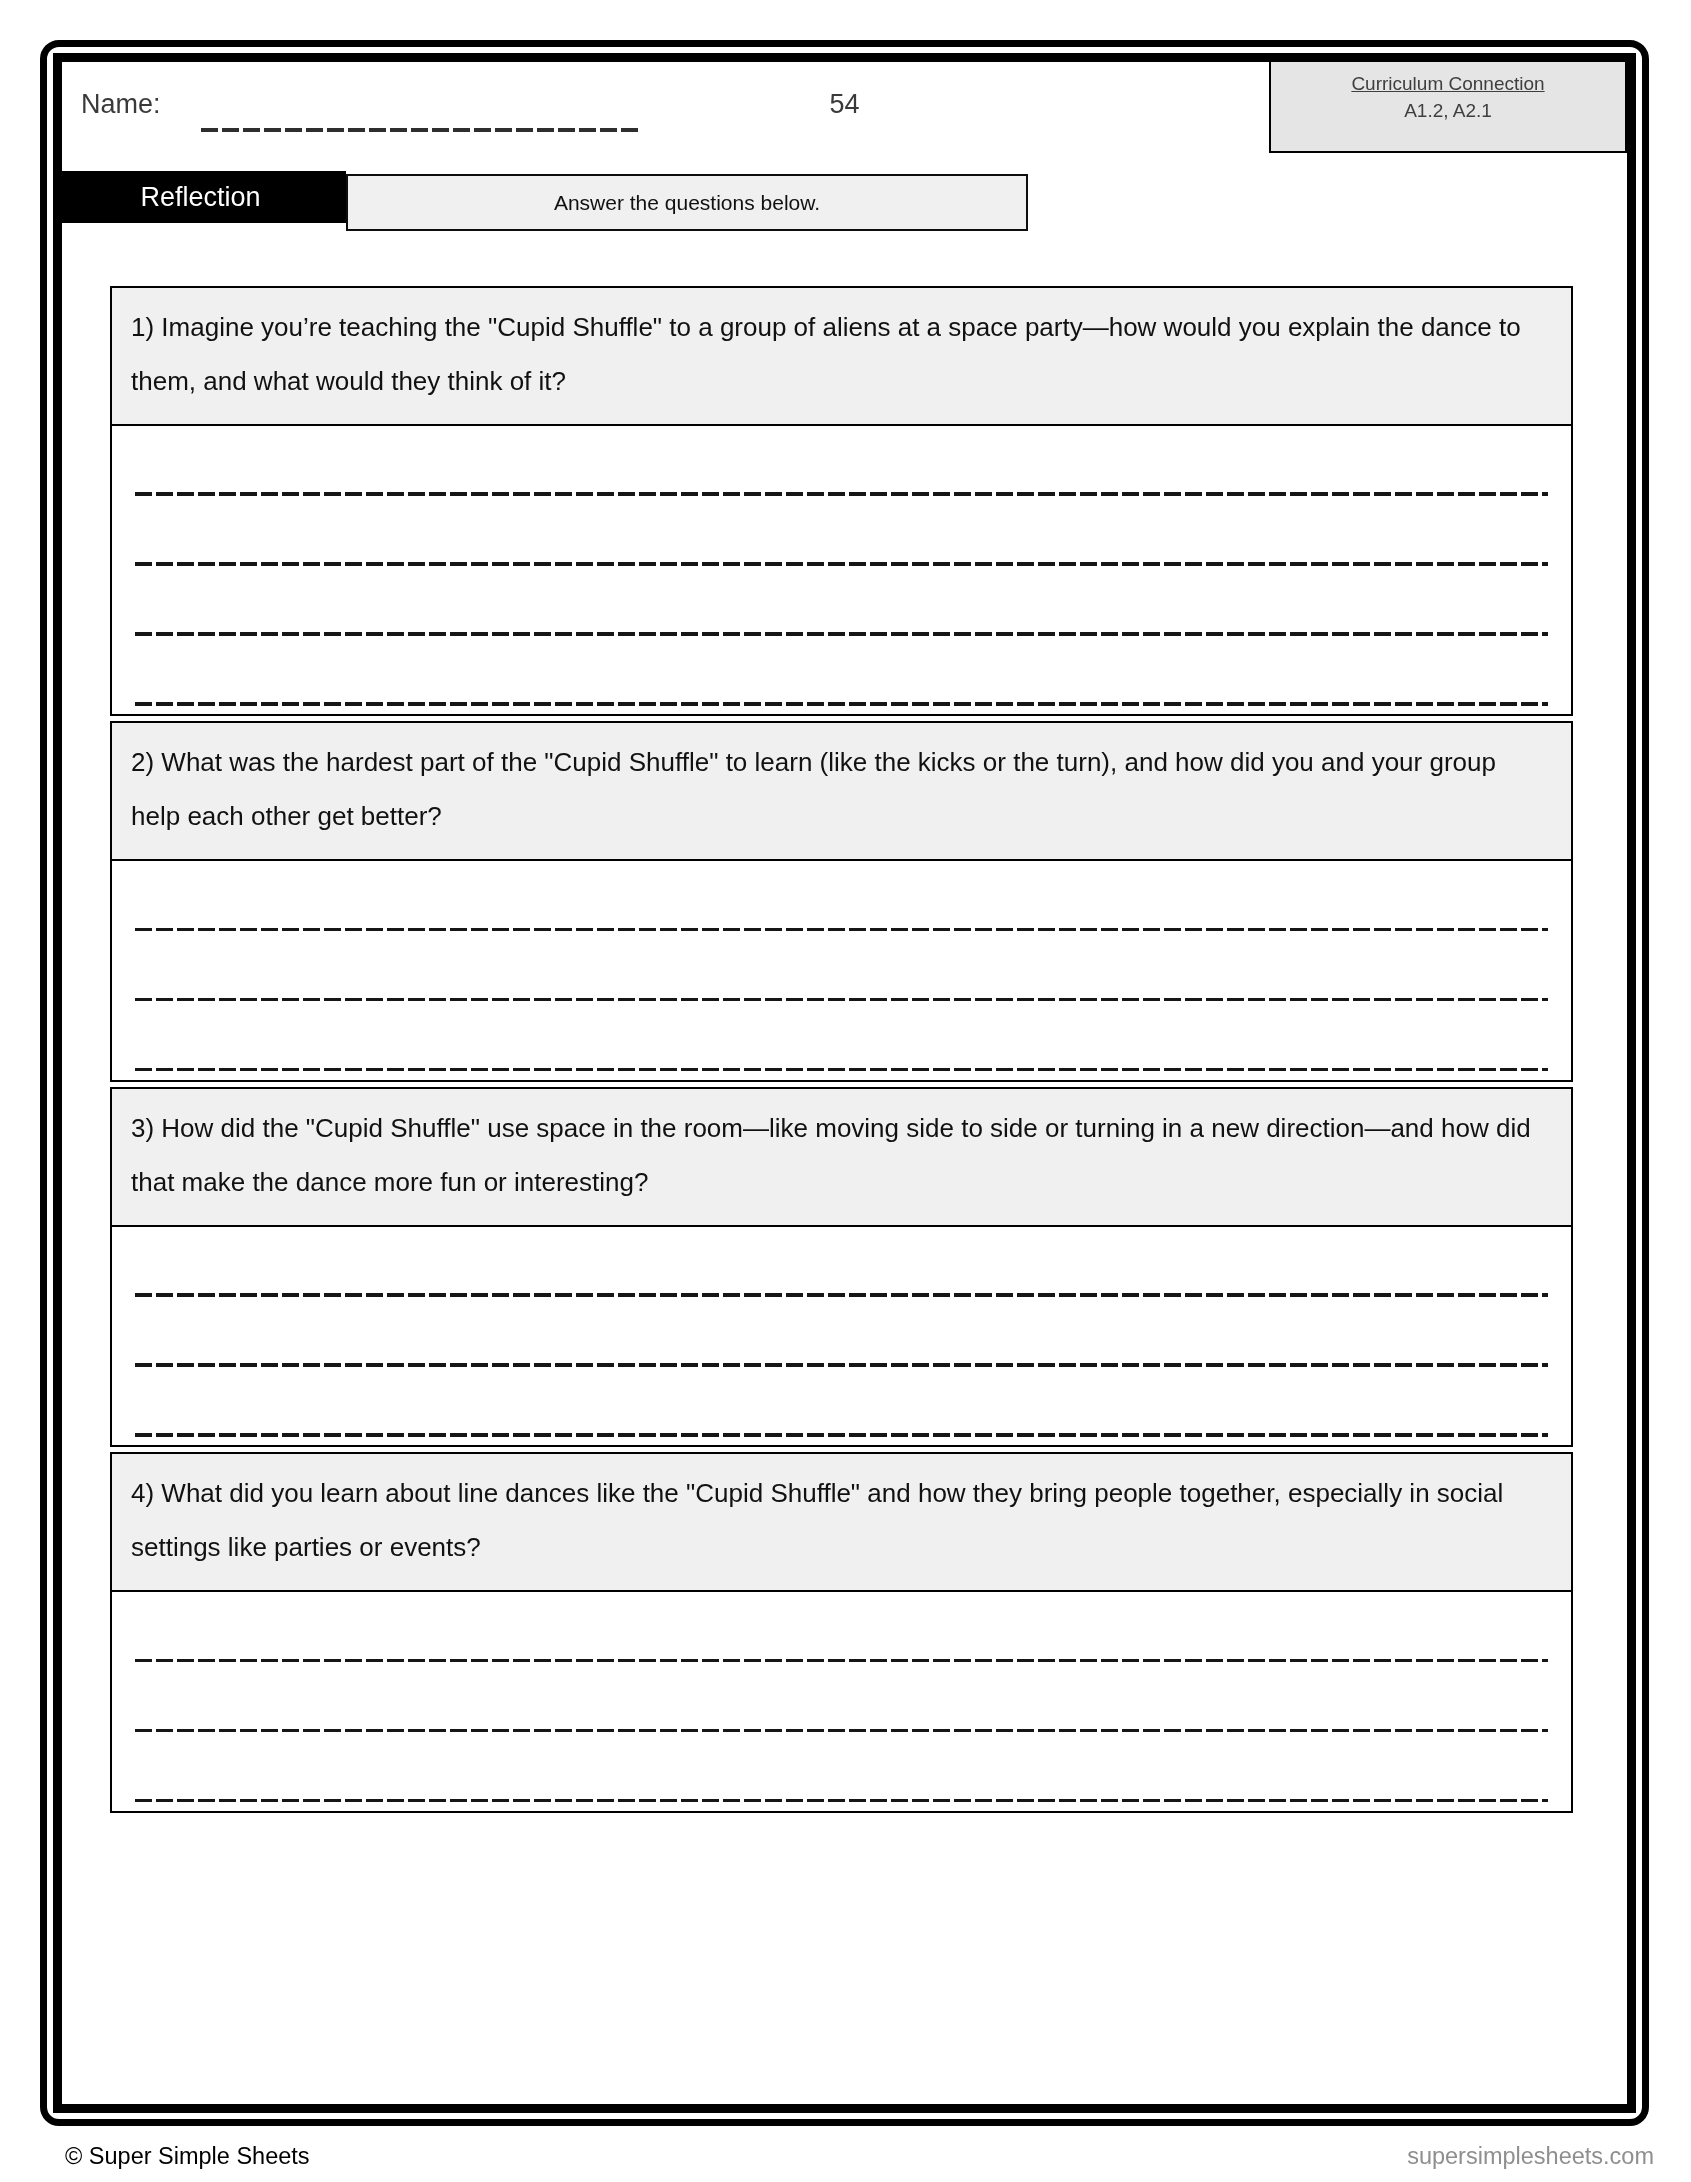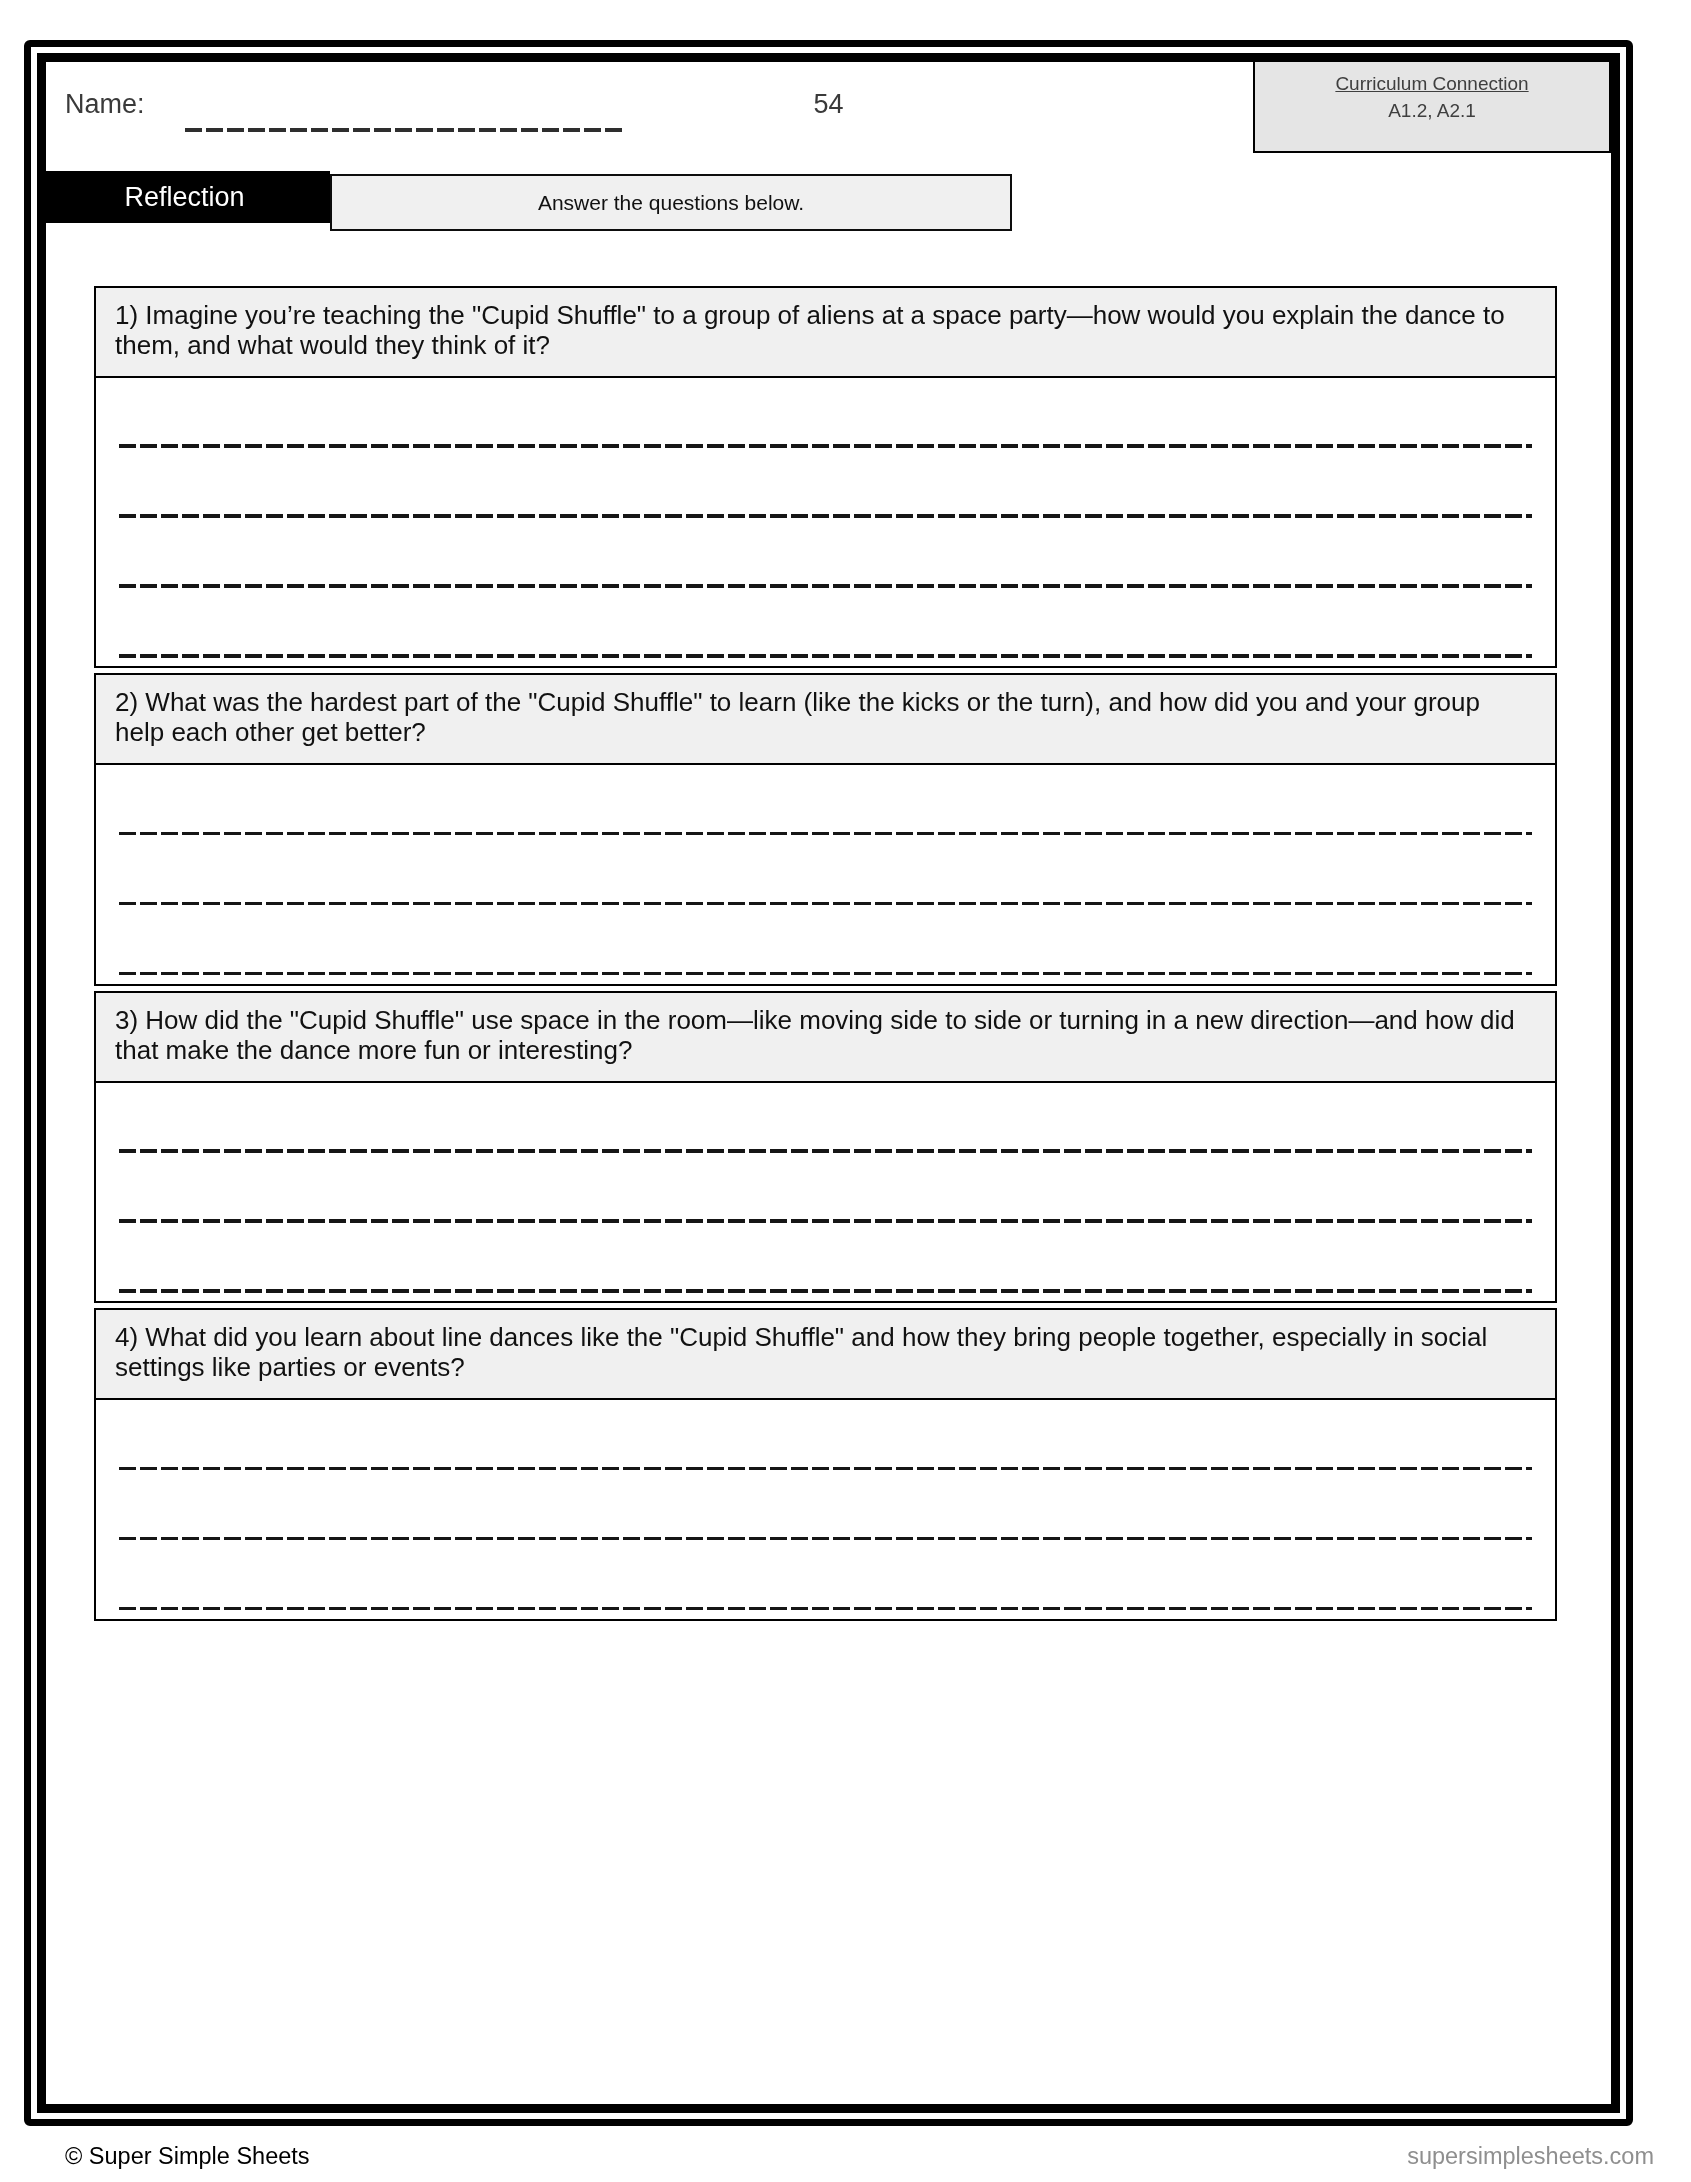--- a/index.html
+++ b/index.html
@@ -4,22 +4,22 @@
 <style>
   html,body{margin:0;padding:0;}
   body{
     width:1691px;height:2182px;position:relative;
     background:#ffffff;
     font-family:"Liberation Sans", sans-serif;
     color:#1a1a1a;
   }
   
   .frame-outer{
-    position:absolute;left:24px;top:40px;width:1609px;height:2086px;
-    border:7.8px solid #000;border-radius:6px;box-sizing:border-box;
+    position:absolute;left:40px;top:40px;width:1609px;height:2086px;
+    border:7.8px solid #000;border-radius:19px;box-sizing:border-box;
   }
   .frame-inner{
     position:absolute;left:6px;top:6px;right:6px;bottom:6px;
     border:9.6px solid #000;box-sizing:border-box;
   }
   
   .content{position:absolute;left:0;top:0;right:0;bottom:0;}
 
   
   .name-label{position:absolute;left:19px;top:27px;font-size:27px;color:#3a3a3a;}
@@ -47,21 +47,21 @@
     background:#f0f0f0;border:2.6px solid #0d0d0d;font-size:21px;color:#111;
     display:flex;align-items:center;justify-content:center;
   }
 
   
   .questions{position:absolute;left:48px;top:224px;width:1463px;}
   .q-block{border:2.6px solid #000;margin-bottom:5.2px;box-sizing:border-box;}
   .q-header{
     background:#f0f0f0;border-bottom:2.6px solid #000;
     padding:12px 19px 15.6px 19px;
-    font-size:26px;line-height:30px;color:#111;
+    font-size:26px;line-height:54px;color:#111;
   }
   .q-answer{padding:0 22.6px 8.7px 22.6px;background:#fff;}
   .ans-line{height:70px;position:relative;}
   .ans-line::after{
     content:"";position:absolute;left:0;right:0;bottom:0;height:3.5px;
     background:repeating-linear-gradient(90deg,#161616 0 17.4px,transparent 17.4px 21px);
   }
 
   
   .footer-left{position:absolute;left:65px;top:2143px;font-size:23.5px;color:#000000;}

